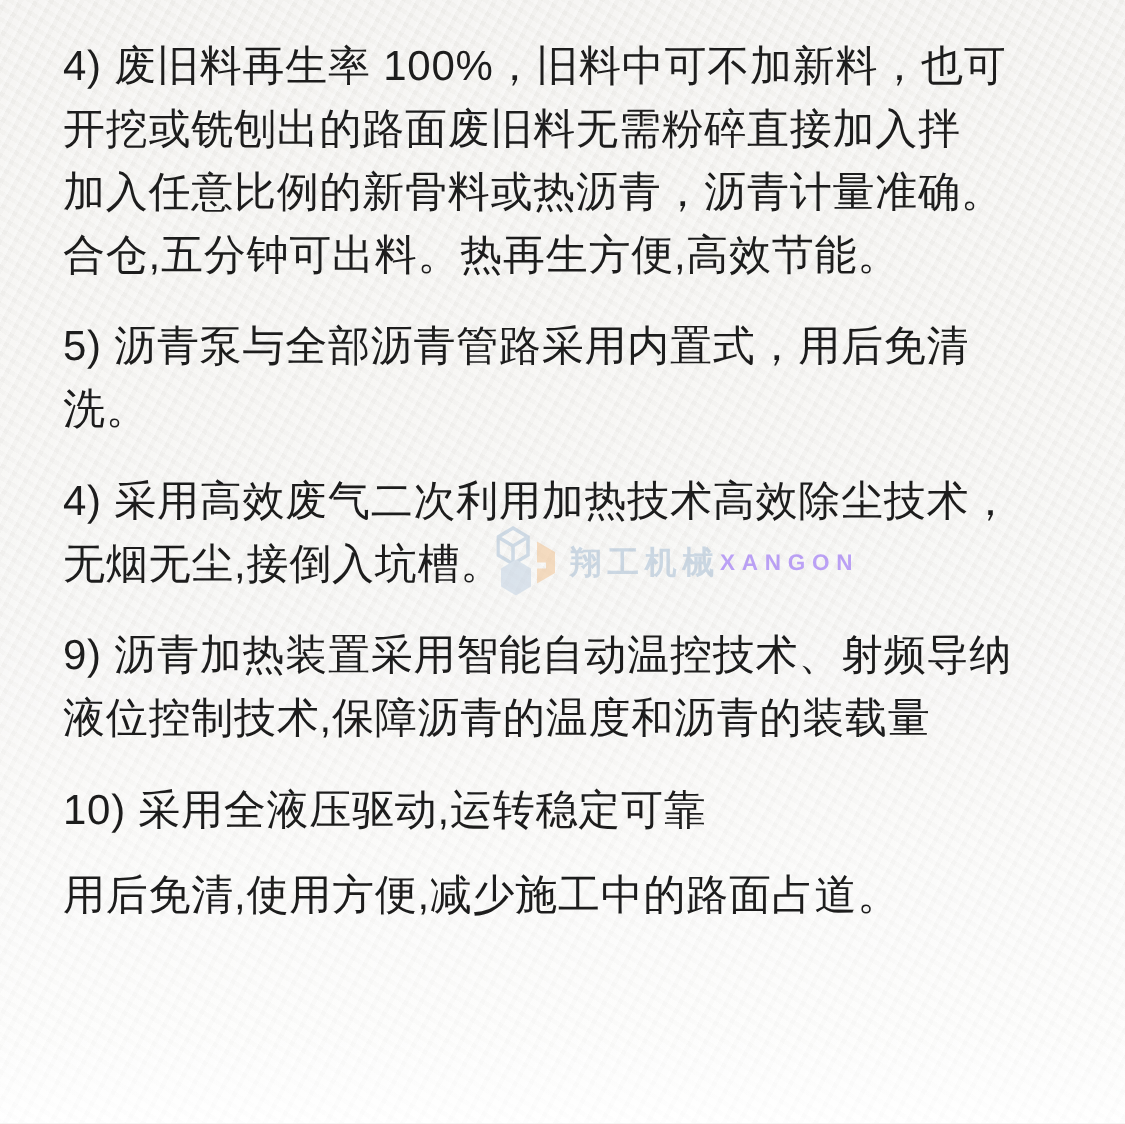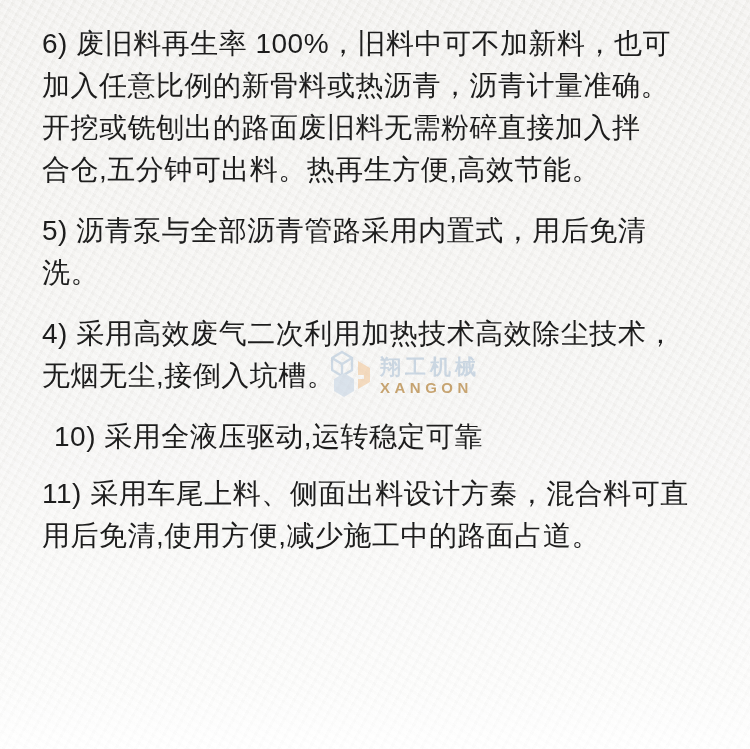--- a/index.html
+++ b/index.html
@@ -20,50 +20,50 @@
       repeating-linear-gradient(32deg, rgba(0,0,0,0.006) 0 3px, rgba(255,255,255,0.22) 3px 7px),
       linear-gradient(180deg, #f1f0ed 0%, #f4f3f1 55%, #fbfbfa 92%, #ffffff 100%);
   }
   .content {
     position: absolute;
     inset: 0;
     padding: 23px 36px 0 42px;
     z-index: 2;
   }
   .para { margin: 0 0 19px 0; }
-  .para.tight { margin-bottom: 15px; margin-left: 12px; }
+  .para.tight { margin-bottom: 15px; }
   .line {
     font-size: 28px;
     line-height: 42px;
     font-weight: 500;
     color: #1d1d1d;
     letter-spacing: 0.5px;
     white-space: nowrap;
   }
   .watermark {
     position: absolute;
     left: 331px;
     top: 349px;
     display: flex;
     align-items: center;
     gap: 7px;
     opacity: 0.55;
     z-index: 1;
   }
-  .wm-text { display: flex; flex-direction: column; line-height: 1; }
+  .wm-text { display: flex; flex-direction: row; line-height: 1; }
   .wm-cn {
     font-size: 21px;
     font-weight: 700;
     color: #a8bed4;
     letter-spacing: 4px;
   }
   .wm-en {
     font-size: 15px;
     font-weight: 700;
-    color: #a16207;
+    color: #8b5cf6;
     letter-spacing: 4.5px;
     margin-top: 3px;
   }
 </style>
 </head>
 <body>
 
 <div class="page"></div>
 
 <div class="watermark">
@@ -87,39 +87,42 @@
   </span>
   <span class="wm-text">
     <span class="wm-cn">翔工机械</span>
     <span class="wm-en">XANGON</span>
   </span>
 </div>
 
 <div class="content">
 
   <div class="para">
-    <div class="line">6) 废旧料再生率 100%，旧料中可不加新料，也可</div>
+    <div class="line">4) 废旧料再生率 100%，旧料中可不加新料，也可</div>
+    <div class="line">开挖或铣刨出的路面废旧料无需粉碎直接加入拌</div>
     <div class="line">加入任意比例的新骨料或热沥青，沥青计量准确。</div>
-    <div class="line">开挖或铣刨出的路面废旧料无需粉碎直接加入拌</div>
     <div class="line">合仓,五分钟可出料。热再生方便,高效节能。</div>
   </div>
 
   <div class="para">
     <div class="line">5) 沥青泵与全部沥青管路采用内置式，用后免清</div>
     <div class="line">洗。</div>
   </div>
 
   <div class="para">
     <div class="line">4) 采用高效废气二次利用加热技术高效除尘技术，</div>
     <div class="line">无烟无尘,接倒入坑槽。</div>
   </div>
 
+  <div class="para">
+    <div class="line">9) 沥青加热装置采用智能自动温控技术、射频导纳</div>
+    <div class="line">液位控制技术,保障沥青的温度和沥青的装载量</div>
+  </div>
 
   <div class="para tight">
     <div class="line">10) 采用全液压驱动,运转稳定可靠</div>
   </div>
 
   <div class="para">
-    <div class="line">11) 采用车尾上料、侧面出料设计方秦，混合料可直</div>
     <div class="line">用后免清,使用方便,减少施工中的路面占道。</div>
   </div>
 
 </div>
 
 </body></html>

